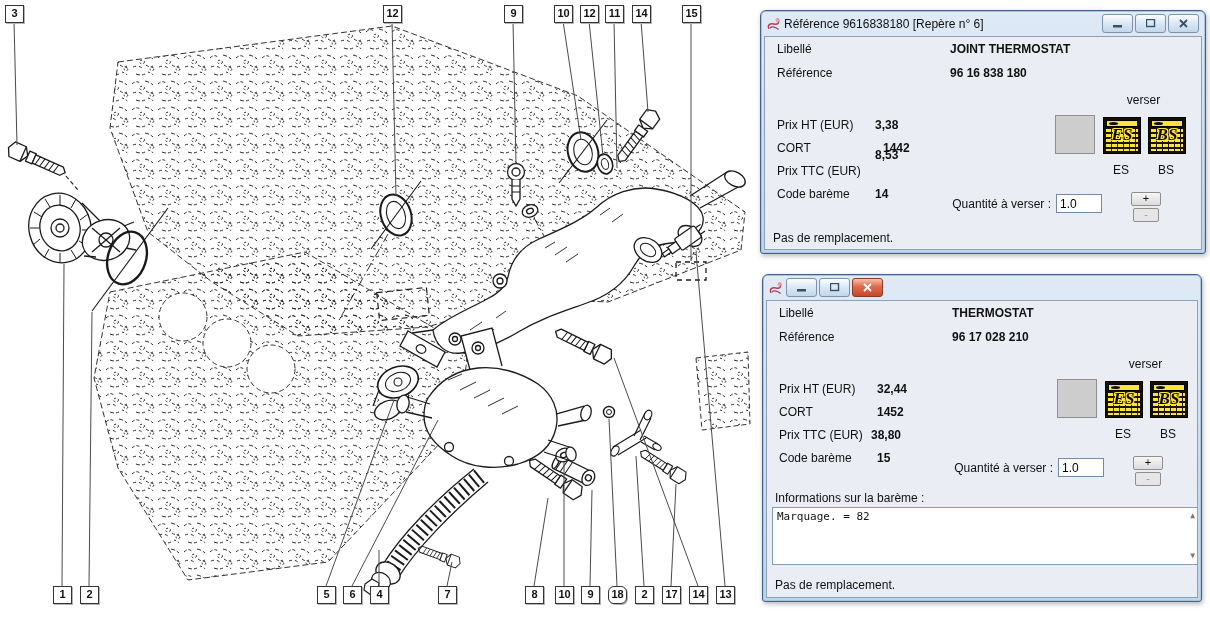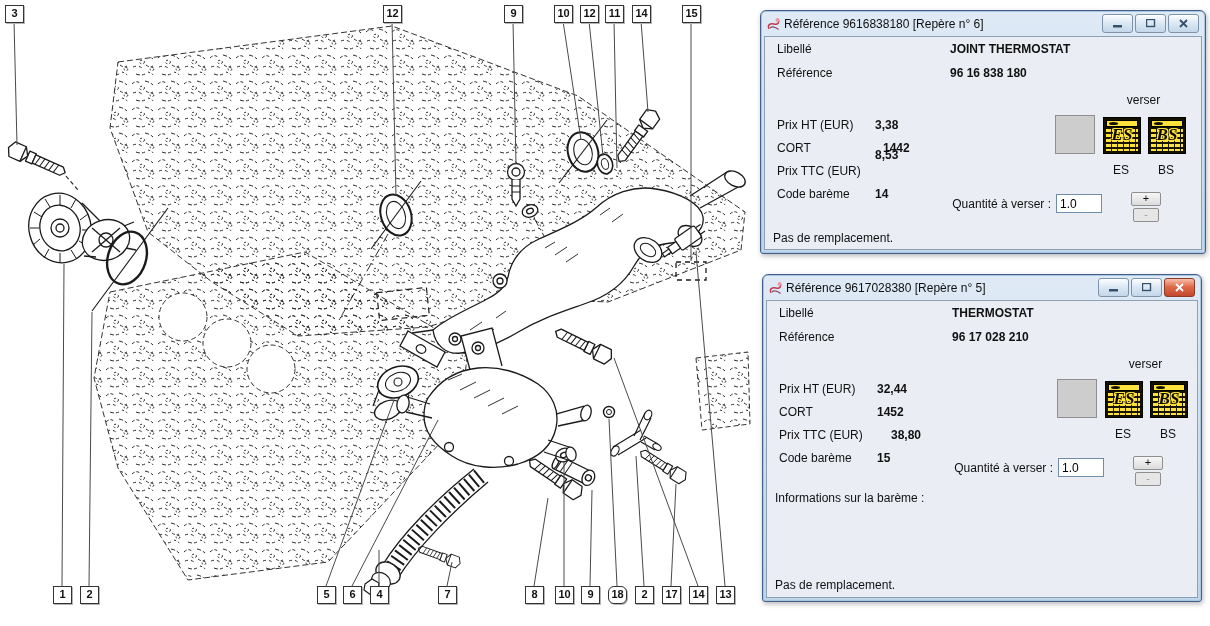--- a/index.html
+++ b/index.html
@@ -374,21 +374,20 @@
 
   <div class="window" style="left:762px;top:274px;width:440px;height:328px;">
     <div class="titlebar">
       <span style="display:inline-flex;">
         <svg width="16" height="16" viewBox="0 0 16 16">
             <path d="M3 13 C1 9 4 7 8 8 C12 9 14 6 12 3" stroke="#c23a4a" fill="none" stroke-width="1.4"></path>
             <path d="M4 12 C6 10 10 11 12.5 13.5" stroke="#8c4a6a" fill="none" stroke-width="1.2"></path>
             <circle cx="11.5" cy="4" r="2" fill="#e89aa8"></circle>
           </svg>
       </span>
-      <span class="title-text">Référence 9617028380 [Repère n° 5]</span>
       <span class="winbtns">
         <span class="winbtn">
             <svg width="10" height="9">
               <rect x="0" y="6" width="9" height="2.5" fill="#35506b"></rect>
             </svg>
           </span>
         <span class="winbtn">
             <svg width="10" height="9">
               <rect x="0.5" y="0.5" width="8" height="7" fill="none" stroke="#35506b" stroke-width="1.4"></rect>
             </svg>
@@ -404,21 +403,21 @@
       <span class="flabel" style="left:12px;top:5px">Libellé</span>
       <span class="fvalue" style="left:185px;top:5px">THERMOSTAT</span>
       <span class="flabel" style="left:12px;top:29px">Référence</span>
       <span class="fvalue" style="left:185px;top:29px">96 17 028 210</span>
 
       <span class="flabel" style="left:12px;top:81px">Prix HT (EUR)</span>
       <span class="fvalue" style="left:110px;top:81px">32,44</span>
       <span class="flabel" style="left:12px;top:104px">CORT</span>
       <span class="fvalue" style="left:110px;top:104px">1452</span>
       <span class="flabel" style="left:12px;top:127px">Prix TTC (EUR)</span>
-      <span class="fvalue" style="left:124px;top:127px">38,80</span>
+      <span class="fvalue" style="left:104px;top:127px">38,80</span>
       <span class="flabel" style="left:12px;top:150px">Code barème</span>
       <span class="fvalue" style="left:110px;top:150px">15</span>
 
       <span class="flabel" style="left:338px;top:56px;width:81px;text-align:center">verser</span>
       <span class="greybox" style="left:290px;top:78px"></span>
       <span class="cashbtn" style="left:338px;top:80px">
         <span class="cash-display">
             <span class="cash-oval"></span>
           </span>
         <span class="cash-rows"></span>
@@ -433,17 +432,22 @@
       </span>
       <span class="es-bs-label" style="left:338px;top:126px">ES</span>
       <span class="es-bs-label" style="left:383px;top:126px">BS</span>
 
       <span class="qty-label" style="left:150px;top:160px;width:136px">Quantité à verser :</span>
       <input class="qty-input" style="left: 291px; top: 157px;" value="1.0">
       <span class="spin" style="left:366px;top:155px;width:30px">+</span>
       <span class="spin minus" style="left:368px;top:171px;width:26px">-</span>
 
       <span class="flabel" style="left:8px;top:190px">Informations sur la barème :</span>
+      <div class="info-box" style="left:5px;top:206px;width:427px;height:58px">
+        <span>Marquage. = 82</span>
+        <span class="scroll-arrow" style="top:4px">▲</span>
+        <span class="scroll-arrow" style="bottom:4px">▼</span>
+      </div>
 
       <span class="flabel" style="left:8px;top:277px">Pas de remplacement.</span>
     </div>
   </div>
 </div>
 
 </body></html>

